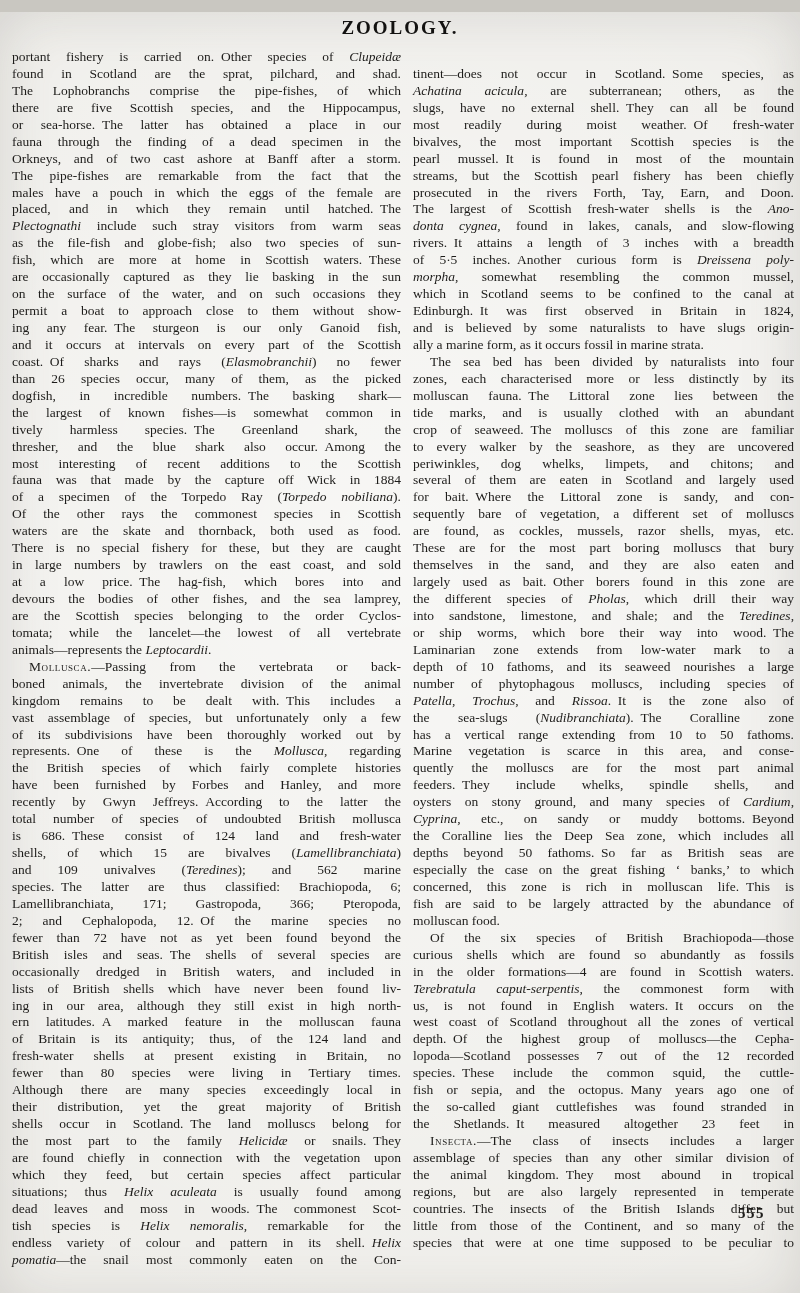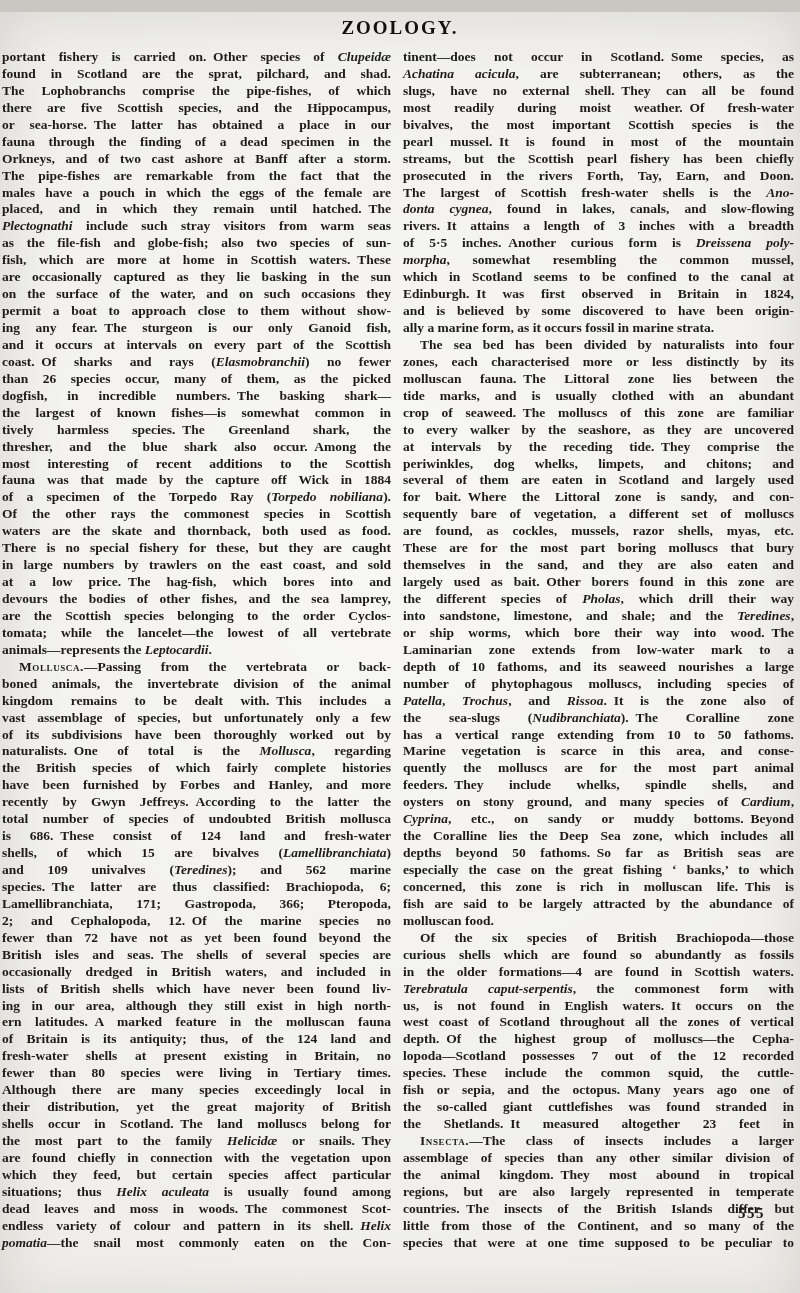--- a/index.html
+++ b/index.html
@@ -20,22 +20,21 @@
     text-align:center;
     font-weight:bold;
     font-size:19px;
     letter-spacing:2px;
     padding-top:5px;
     color:#121110;
   }
   .columns {
     display:flex;
     align-items:center;
-    padding:10px 6px 0 2px;
-    font-weight:bold;
+    padding:10px 6px 0 12px;
   }
   .col { width:389px; }
   .col-right { flex:1; }
   .divider {
     width:0;
     border-left:1px solid #35332f;
     margin:2px 5px 0 6px;
   }
   .para { margin:0; }
   .line {
@@ -103,21 +102,21 @@
           <div class="line"><span>are the Scottish species belonging to the order Cyclos-</span></div>
           <div class="line"><span>tomata; while the lancelet—the lowest of all vertebrate</span></div>
           <div class="line endline"><span>animals—represents the </span><span class="it">Leptocardii</span><span>.</span></div>
         </div>
         <div class="para">
           <div class="line indent"><span class="sc">Mollusca.</span><span>—Passing from the vertebrata or back-</span></div>
           <div class="line"><span>boned animals, the invertebrate division of the animal</span></div>
           <div class="line"><span>kingdom remains to be dealt with. This includes a</span></div>
           <div class="line"><span>vast assemblage of species, but unfortunately only a few</span></div>
           <div class="line"><span>of its subdivisions have been thoroughly worked out by</span></div>
-          <div class="line"><span>naturalists. One of total is the </span><span class="it">Mollusca</span><span>, regarding</span></div>
+          <div class="line"><span>represents. One of these is the </span><span class="it">Mollusca</span><span>, regarding</span></div>
           <div class="line"><span>the British species of which fairly complete histories</span></div>
           <div class="line"><span>have been furnished by Forbes and Hanley, and more</span></div>
           <div class="line"><span>recently by Gwyn Jeffreys. According to the latter the</span></div>
           <div class="line"><span>total number of species of undoubted British mollusca</span></div>
           <div class="line"><span>is 686. These consist of 124 land and fresh-water</span></div>
           <div class="line"><span>shells, of which 15 are bivalves (</span><span class="it">Lamellibranchiata</span><span>)</span></div>
           <div class="line"><span>and 109 univalves (</span><span class="it">Teredines</span><span>); and 562 marine</span></div>
           <div class="line"><span>species. The latter are thus classified: Brachiopoda, 6;</span></div>
           <div class="line"><span>Lamellibranchiata, 171; Gastropoda, 366; Pteropoda,</span></div>
           <div class="line"><span>2; and Cephalopoda, 12. Of the marine species no</span></div>
@@ -131,20 +130,21 @@
           <div class="line"><span>fresh-water shells at present existing in Britain, no</span></div>
           <div class="line"><span>fewer than 80 species were living in Tertiary times.</span></div>
           <div class="line"><span>Although there are many species exceedingly local in</span></div>
           <div class="line"><span>their distribution, yet the great majority of British</span></div>
           <div class="line"><span>shells occur in Scotland. The land molluscs belong for</span></div>
           <div class="line"><span>the most part to the family </span><span class="it">Helicidæ</span><span> or snails. They</span></div>
           <div class="line"><span>are found chiefly in connection with the vegetation upon</span></div>
           <div class="line"><span>which they feed, but certain species affect particular</span></div>
           <div class="line"><span>situations; thus </span><span class="it">Helix aculeata</span><span> is usually found among</span></div>
           <div class="line"><span>dead leaves and moss in woods. The commonest Scot-</span></div>
+          <div class="line"><span>tish species is </span><span class="it">Helix nemoralis</span><span>, remarkable for the</span></div>
           <div class="line"><span>endless variety of colour and pattern in its shell. </span><span class="it">Helix</span></div>
           <div class="line"><span class="it">pomatia</span><span>—the snail most commonly eaten on the Con-</span></div>
         </div>
       </div>
     <div class="divider"></div>
     <div class="col col-right" id="col-right">
         <div class="para">
           <div class="line"><span>tinent—does not occur in Scotland. Some species, as</span></div>
           <div class="line"><span class="it">Achatina acicula</span><span>, are subterranean; others, as the</span></div>
           <div class="line"><span>slugs, have no external shell. They can all be found</span></div>
@@ -153,31 +153,30 @@
           <div class="line"><span>pearl mussel. It is found in most of the mountain</span></div>
           <div class="line"><span>streams, but the Scottish pearl fishery has been chiefly</span></div>
           <div class="line"><span>prosecuted in the rivers Forth, Tay, Earn, and Doon.</span></div>
           <div class="line"><span>The largest of Scottish fresh-water shells is the </span><span class="it">Ano-</span></div>
           <div class="line"><span class="it">donta cygnea</span><span>, found in lakes, canals, and slow-flowing</span></div>
           <div class="line"><span>rivers. It attains a length of 3 inches with a breadth</span></div>
           <div class="line"><span>of 5·5 inches. Another curious form is </span><span class="it">Dreissena poly-</span></div>
           <div class="line"><span class="it">morpha</span><span>, somewhat resembling the common mussel,</span></div>
           <div class="line"><span>which in Scotland seems to be confined to the canal at</span></div>
           <div class="line"><span>Edinburgh. It was first observed in Britain in 1824,</span></div>
-          <div class="line"><span>and is believed by some discovered to have been origin-</span></div>
+          <div class="line"><span>and is believed by some naturalists to have slugs origin-</span></div>
           <div class="line endline"><span>ally a marine form, as it occurs fossil in marine strata.</span></div>
         </div>
         <div class="para">
           <div class="line indent"><span>The sea bed has been divided by naturalists into four</span></div>
           <div class="line"><span>zones, each characterised more or less distinctly by its</span></div>
           <div class="line"><span>molluscan fauna. The Littoral zone lies between the</span></div>
           <div class="line"><span>tide marks, and is usually clothed with an abundant</span></div>
           <div class="line"><span>crop of seaweed. The molluscs of this zone are familiar</span></div>
           <div class="line"><span>to every walker by the seashore, as they are uncovered</span></div>
-          <div class="line"><span>at intervals by the receding tide. They comprise the</span></div>
           <div class="line"><span>periwinkles, dog whelks, limpets, and chitons; and</span></div>
           <div class="line"><span>several of them are eaten in Scotland and largely used</span></div>
           <div class="line"><span>for bait. Where the Littoral zone is sandy, and con-</span></div>
           <div class="line"><span>sequently bare of vegetation, a different set of molluscs</span></div>
           <div class="line"><span>are found, as cockles, mussels, razor shells, myas, etc.</span></div>
           <div class="line"><span>These are for the most part boring molluscs that bury</span></div>
           <div class="line"><span>themselves in the sand, and they are also eaten and</span></div>
           <div class="line"><span>largely used as bait. Other borers found in this zone are</span></div>
           <div class="line"><span>the different species of </span><span class="it">Pholas</span><span>, which drill their way</span></div>
           <div class="line"><span>into sandstone, limestone, and shale; and the </span><span class="it">Teredines</span><span>,</span></div>

